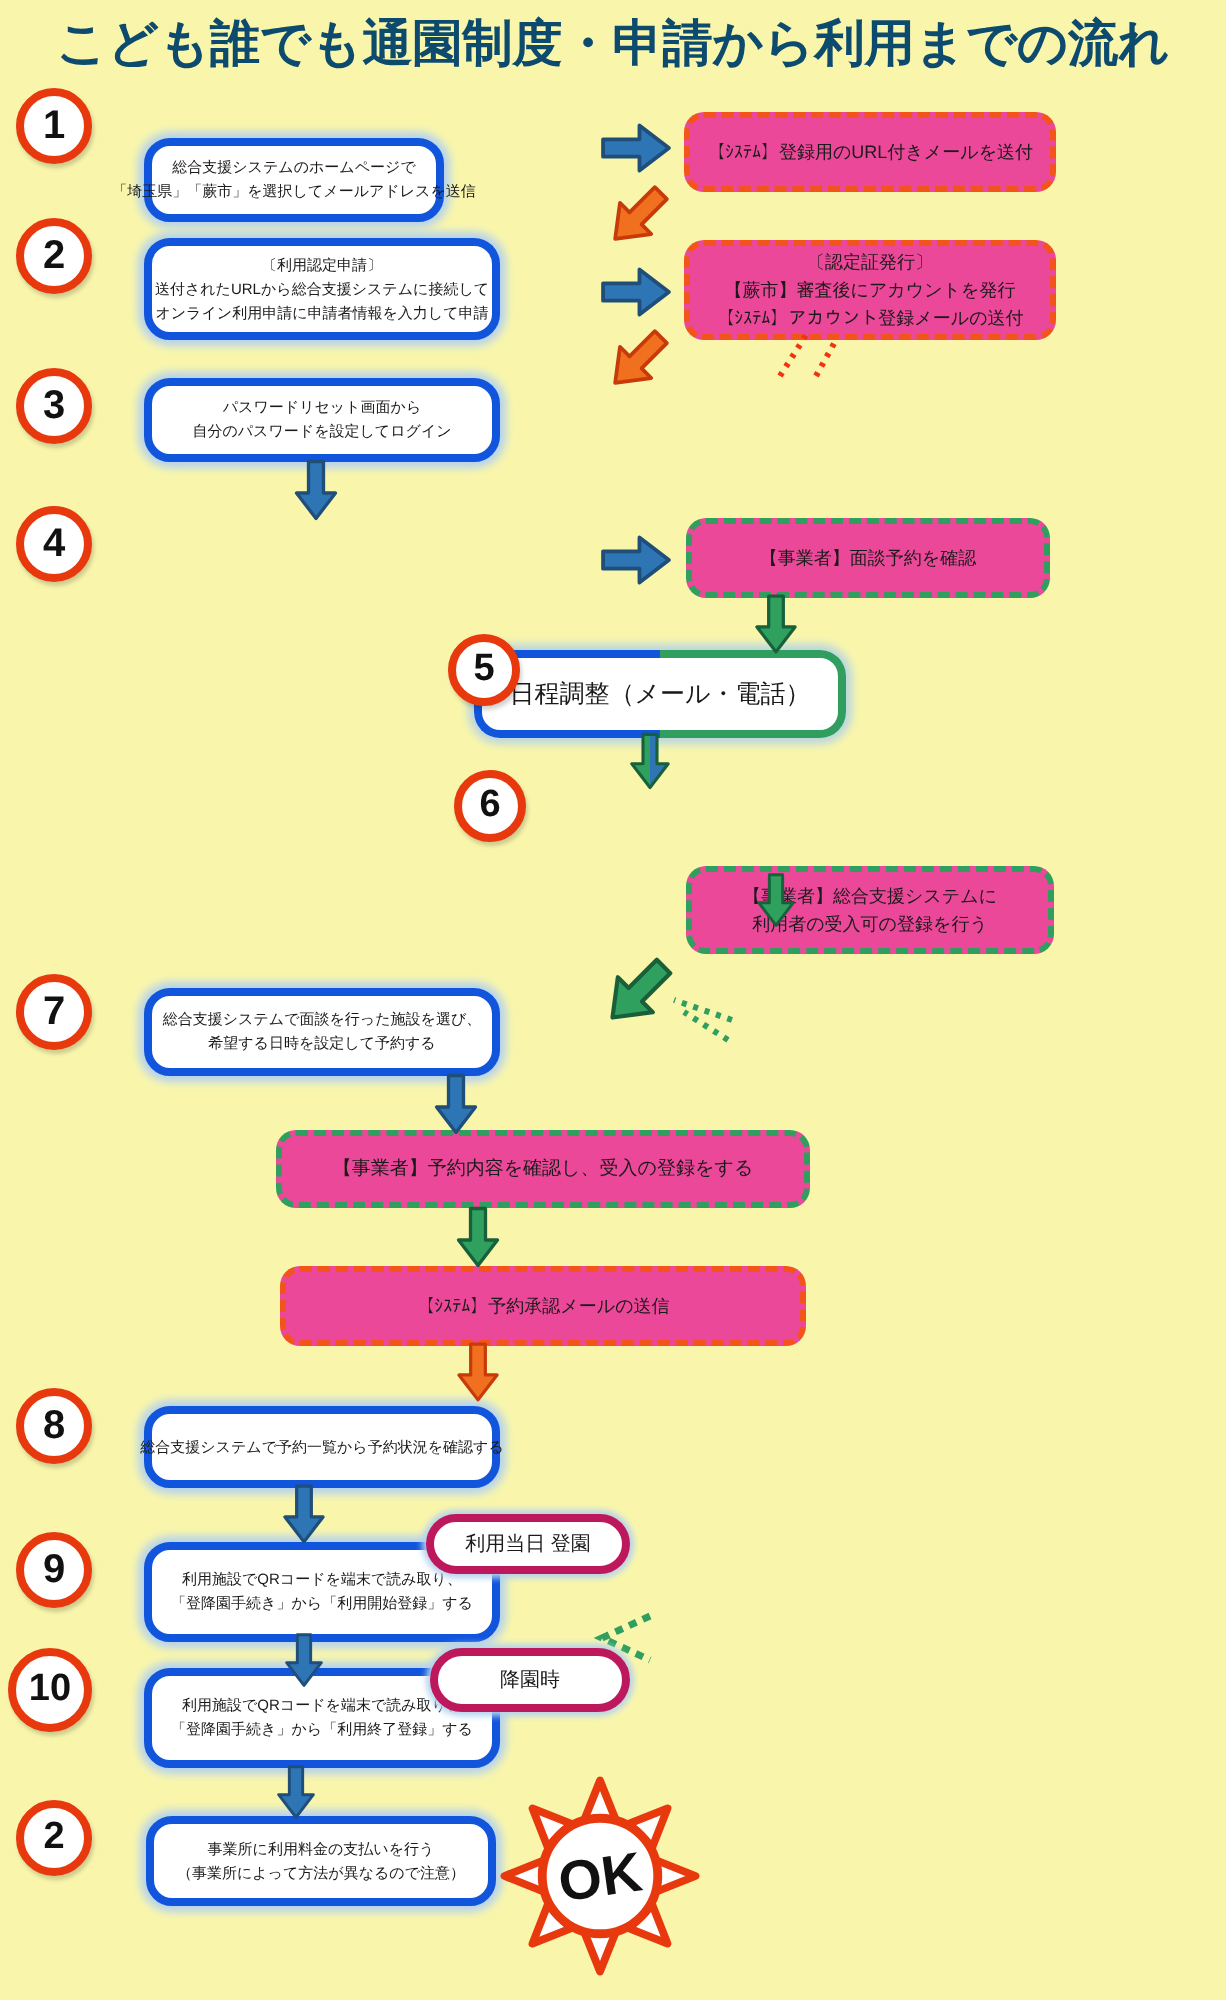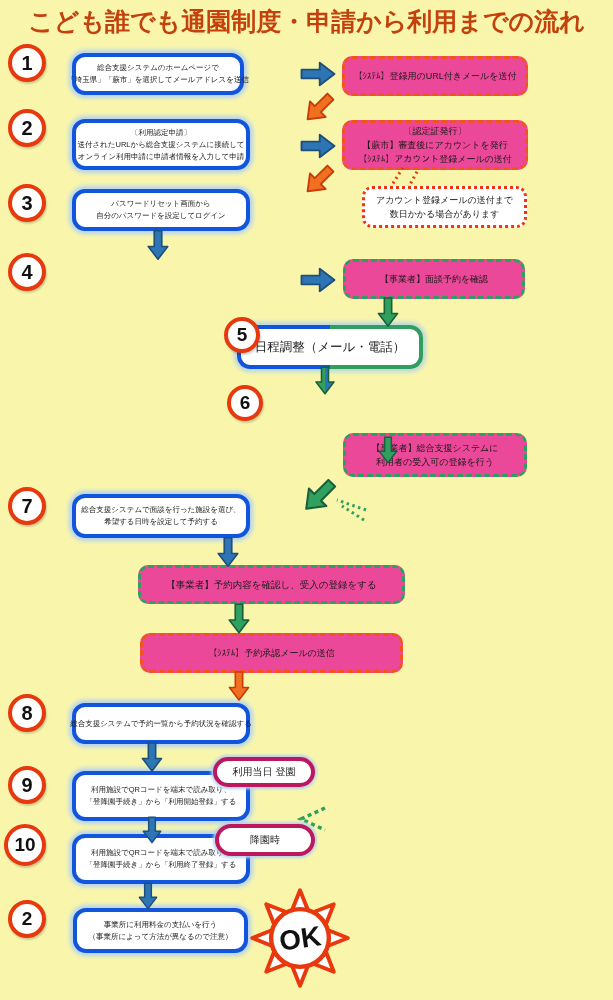--- a/index.html
+++ b/index.html
@@ -6,21 +6,21 @@
   html,body { background:#ffffff; }
   #canvas {
     position: relative; width: 613px; height: 1000px;
     background: #f9f6ac; overflow: hidden;
     font-family: "Liberation Sans", "DejaVu Sans", sans-serif;
     color: #1a1a1a;
   }
   .title {
     position: absolute; left: 0; top: 5px; width: 613px;
     text-align: center; font-size: 25px; font-weight: bold;
-    color: #c2410c; letter-spacing: 0px;
+    color: #0c4a6e; letter-spacing: 0px;
   }
   .num {
     position: absolute; background: #fff; border: 4px solid #e8380d;
     border-radius: 50%; display: flex; align-items: center; justify-content: center;
     font-weight: bold; color: #111; z-index: 6;
     box-shadow: 1px 2px 2px rgba(0,0,0,.18);
   }
   .bbox {
     position: absolute; background: #fff;
     border: 4px solid #1155dd; border-radius: 13px;
@@ -90,21 +90,21 @@
       </linearGradient>
       <symbol id="arrow" viewBox="0 0 40 30" overflow="visible">
         <polygon points="1,10 22,10 22,2 39,15 22,28 22,20 1,20"></polygon>
       </symbol>
     </defs>
   </svg>
 
   <div class="title">こども誰でも通園制度・申請から利用までの流れ</div>
 
   <div class="num" style="left:8px;top:44px;width:38px;height:38px;font-size:20px">1</div>
-  <div class="bbox" style="left:72px;top:53px;width:172px;height:42px">
+  <div class="bbox" style="left:72px;top:69px;width:150px;height:42px">
     <span class="ln f75">総合支援システムのホームページで</span>
     <span class="ln f75">「埼玉県」「蕨市」を選択してメールアドレスを送信</span>
   </div>
   <svg class="arr blue" style="left:300px;top:61px" width="36" height="26" viewBox="0 0 40 30">
       <use href="#arrow"></use>
     </svg>
   <div class="sbox orange" style="left:342px;top:56px;width:186px;height:40px">
     <span class="ln f9">【ｼｽﾃﾑ】登録用のURL付きメールを送付</span>
   </div>
   <svg class="arr orange dl" style="left:302px;top:94px" width="34" height="28" viewBox="0 0 40 30">
@@ -125,24 +125,20 @@
     <span class="ln f9">【蕨市】審査後にアカウントを発行</span>
     <span class="ln f9">【ｼｽﾃﾑ】アカウント登録メールの送付</span>
   </div>
   <svg class="arr orange dl" style="left:302px;top:166px" width="34" height="28" viewBox="0 0 40 30">
       <use href="#arrow"></use>
     </svg>
 
   <svg class="tail" style="left:384px;top:164px" width="40" height="24">
     <path d="M6,24 L20,2 M24,24 L34,6" stroke="#f2330f" stroke-width="3" stroke-dasharray="2 3.5" fill="none"></path>
   </svg>
-  <div class="callout red" style="left:362px;top:186px;width:165px;height:42px">
-    <span class="ln f9">アカウント登録メールの送付まで</span>
-    <span class="ln f9">数日かかる場合があります</span>
-  </div>
 
   <div class="num" style="left:8px;top:184px;width:38px;height:38px;font-size:20px">3</div>
   <div class="bbox" style="left:72px;top:189px;width:178px;height:42px">
     <span class="ln f75">パスワードリセット画面から</span>
     <span class="ln f75">自分のパスワードを設定してログイン</span>
   </div>
   <svg class="arr blue down" style="left:143px;top:233px" width="30" height="24" viewBox="0 0 40 30">
       <use href="#arrow"></use>
     </svg>
 

